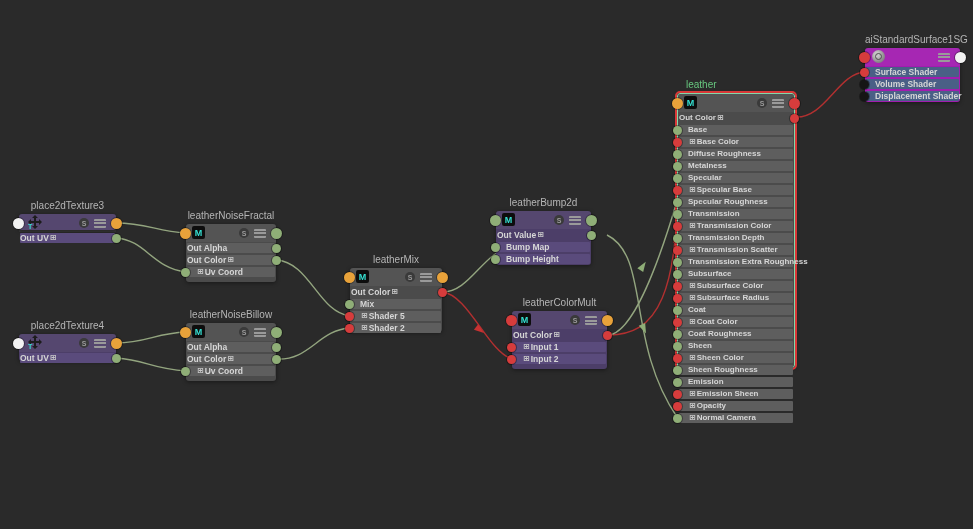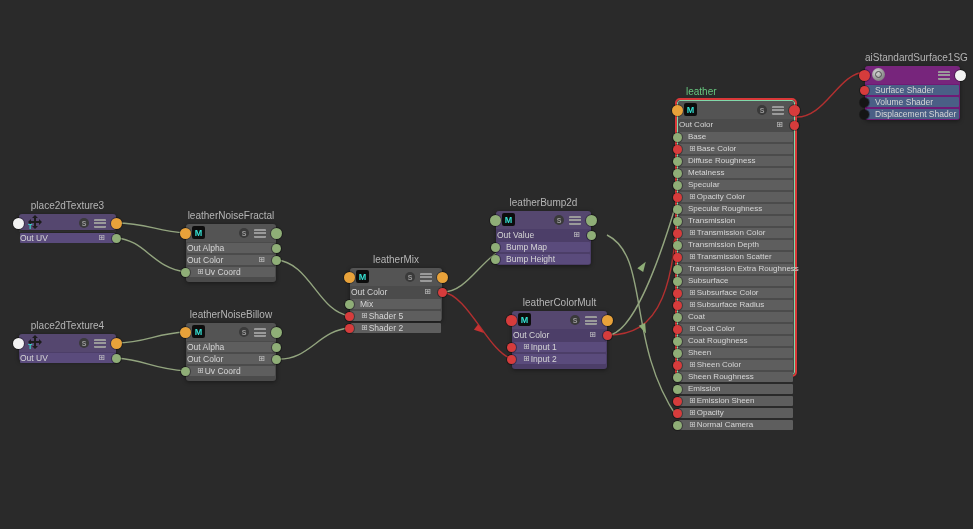--- a/index.html
+++ b/index.html
@@ -15,44 +15,44 @@
   .wr{fill:none;stroke:#b23030;stroke-width:1.4px;}
   .ar{fill:#c83232;}
   .ag{fill:#8fae77;}
 
   .node{
     position:absolute;border-radius:3px;box-sizing:border-box;
     box-shadow:0 1px 4px rgba(0,0,0,.45);
   }
   .node.gray{background:#4b4b4b;--bar:#5e5e5e;}
   .node.purple{background:#4c3e68;--bar:#5a4b7c;}
-  .node.blue{background:#701a75;margin-top:18px;--bar:#4a5f86;}
+  .node.blue{background:#a21caf;--bar:#4a5f86;}
   .node.selected{
     border:1.5px solid #82d8ab;
     outline:2px solid #d93838;
   }
   .title{
     position:absolute;top:-14px;left:0;width:100%;text-align:center;
     font-size:10px;color:#b5b5b5;white-space:nowrap;
   }
   .node.selected .title{color:#67c77f;text-align:left;padding-left:8px;box-sizing:border-box;top:-15px;}
 
   .hdr{
     position:relative;height:18px;border-radius:3px 3px 0 0;
     background:rgba(255,255,255,.05);
   }
-  .rows{position:relative;}
+  .rows{position:relative;font-weight:bold;}
   .row{position:relative;height:12px;}
   .bar{
     position:absolute;left:1px;right:1px;top:1px;bottom:1px;border-radius:1px;
     display:flex;align-items:center;color:#d6d6d6;font-size:8.5px;line-height:1;
     white-space:nowrap;overflow:visible;
   }
   .row.in .bar{padding-left:9px;justify-content:flex-start;}
-  .row.out .bar{padding-right:9px;justify-content:space-between;}
+  .row.out .bar{padding-right:9px;justify-content:flex-start;}
   .row .bar.filled{background:var(--bar);}
   .node[data-name="node-leather"] .bar{font-size:8px;}
   .exp{font-size:8px;color:#c9c9c9;margin:0 1px;transform:translateY(-0.5px);}
   .lbl{pointer-events:none;}
 
   .port{
     position:absolute;width:9px;height:9px;border-radius:50%;
     box-shadow:0 0 0 1px rgba(0,0,0,.35);
   }
   .row .port{top:1.5px;}
@@ -219,21 +219,21 @@
         <div class="row in" data-name="attr-row-uv-coord">
           <span class="bar filled" data-name="attr-row-bar">
             <span class="exp" data-name="expand-icon">⊞</span>
             <span class="lbl" data-name="attr-label">Uv Coord</span>
           </span>
           <span class="port pl green" data-name="input-port"></span>
         </div>
       </div>
   </div>
 
-  <div class="node gray" style="left:350px;top:268px;width:92px;height:53px" data-name="node-leatherMix">
+  <div class="node gray" style="left:350px;top:268px;width:92px;height:64px" data-name="node-leatherMix">
     <div class="title" data-name="node-title">leatherMix</div>
     <div class="hdr" data-name="node-header">
       <span class="port pl orange" data-name="input-port"></span>
       <span class="mbadge" data-name="maya-node-icon">M</span>
       <span class="sbadge" data-name="s-badge-icon">S</span>
       <span class="menu" data-name="menu-icon"></span>
       <span class="port pr orange" data-name="output-port"></span>
     </div>
     <div class="rows">
         <div class="row out" data-name="attr-row-out-color">
@@ -325,21 +325,21 @@
         <div class="row in" data-name="attr-row-input-2">
           <span class="bar filled" data-name="attr-row-bar">
             <span class="exp" data-name="expand-icon">⊞</span>
             <span class="lbl" data-name="attr-label">Input 2</span>
           </span>
           <span class="port pl red" data-name="input-port"></span>
         </div>
       </div>
   </div>
 
-  <div class="node gray selected" style="left:677px;top:100px;width:118px;height:275px" data-name="node-leather">
+  <div class="node gray selected" style="left:677px;top:93px;width:118px;height:275px" data-name="node-leather">
     <div class="title" data-name="node-title">leather</div>
     <div class="hdr" data-name="node-header">
       <span class="port pl orange" data-name="input-port"></span>
       <span class="mbadge" data-name="maya-node-icon">M</span>
       <span class="sbadge" data-name="s-badge-icon">S</span>
       <span class="menu" data-name="menu-icon"></span>
       <span class="port pr red" data-name="output-port"></span>
     </div>
     <div class="rows">
         <div class="row out" data-name="attr-row-out-color">
@@ -376,21 +376,21 @@
         </div>
         <div class="row in" data-name="attr-row-specular">
           <span class="bar filled" data-name="attr-row-bar">
             <span class="lbl" data-name="attr-label">Specular</span>
           </span>
           <span class="port pl green" data-name="input-port"></span>
         </div>
         <div class="row in" data-name="attr-row-specular-color">
           <span class="bar filled" data-name="attr-row-bar">
             <span class="exp" data-name="expand-icon">⊞</span>
-            <span class="lbl" data-name="attr-label">Opacity Color</span>
+            <span class="lbl" data-name="attr-label">Specular Base</span>
           </span>
           <span class="port pl red" data-name="input-port"></span>
         </div>
         <div class="row in" data-name="attr-row-specular-roughness">
           <span class="bar filled" data-name="attr-row-bar">
             <span class="lbl" data-name="attr-label">Specular Roughness</span>
           </span>
           <span class="port pl green" data-name="input-port"></span>
         </div>
         <div class="row in" data-name="attr-row-transmission">

